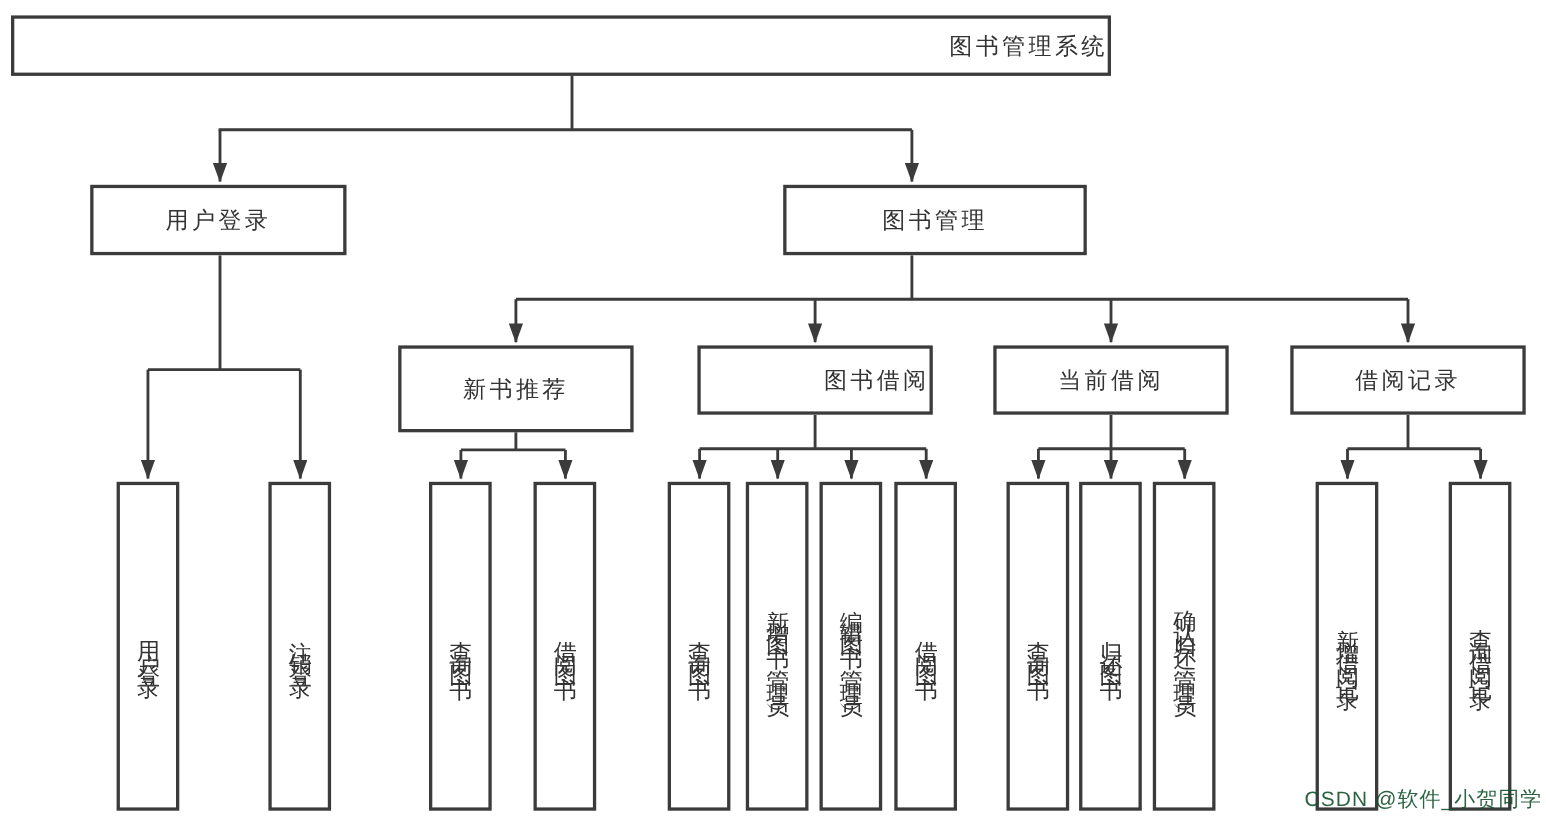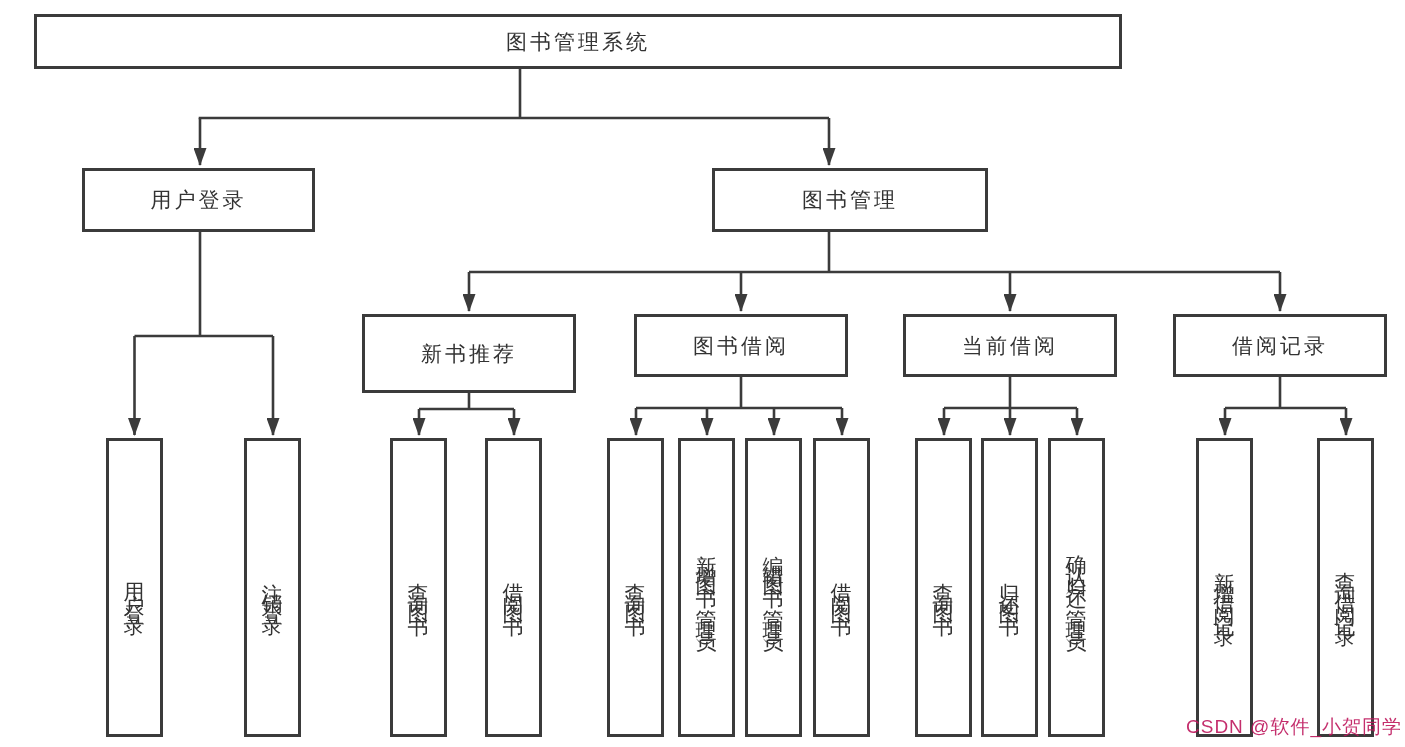--- a/index.html
+++ b/index.html
@@ -38,21 +38,21 @@
     font-size:21px;
     letter-spacing:11px;
     line-height:1;
   }
   .leaf .v-label{white-space:nowrap;}
   #watermark{
     position:absolute;
     left:1186px;top:714px;
     font-size:19px;
     letter-spacing:1px;
-    color:#be185d;
+    color:#14532d;
     opacity:0.9;
     z-index:6;
     white-space:nowrap;
     text-align:center;
   }
 </style>
 </head>
 <body>
 
 <div id="canvas">
@@ -91,35 +91,35 @@
     <path d="M1010,377 L1010,408 M944,408 L1077,408"></path>
     <line x1="944" y1="408" x2="944" y2="435" marker-end="url(#arrow)"></line>
     <line x1="1010" y1="408" x2="1010" y2="435" marker-end="url(#arrow)"></line>
     <line x1="1077" y1="408" x2="1077" y2="435" marker-end="url(#arrow)"></line>
 
     <path d="M1280,377 L1280,408 M1225,408 L1346,408"></path>
     <line x1="1225" y1="408" x2="1225" y2="435" marker-end="url(#arrow)"></line>
     <line x1="1346" y1="408" x2="1346" y2="435" marker-end="url(#arrow)"></line>
   </svg>
 
-  <div class="box" style="left:34px;top:14px;width:1088px;height:55px;">
+  <div class="box" style="left:10px;top:14px;width:1000px;height:55px;justify-content:flex-end;">
     <span class="h-label">图书管理系统</span>
   </div>
 
   <div class="box" style="left:82px;top:168px;width:233px;height:64px;">
     <span class="h-label">用户登录</span>
   </div>
   <div class="box" style="left:712px;top:168px;width:276px;height:64px;">
     <span class="h-label">图书管理</span>
   </div>
 
   <div class="box" style="left:362px;top:314px;width:214px;height:79px;">
     <span class="h-label">新书推荐</span>
   </div>
-  <div class="box" style="left:634px;top:314px;width:214px;height:63px;">
+  <div class="box" style="left:634px;top:314px;width:214px;height:63px;justify-content:flex-end;">
     <span class="h-label">图书借阅</span>
   </div>
   <div class="box" style="left:1173px;top:314px;width:214px;height:63px;">
     <span class="h-label">借阅记录</span>
   </div>
   <div class="box" style="left:903px;top:314px;width:214px;height:63px;">
     <span class="h-label">当前借阅</span>
   </div>
 
   <div class="box leaf" style="left:106px;top:438px;width:57px;height:299px;">

